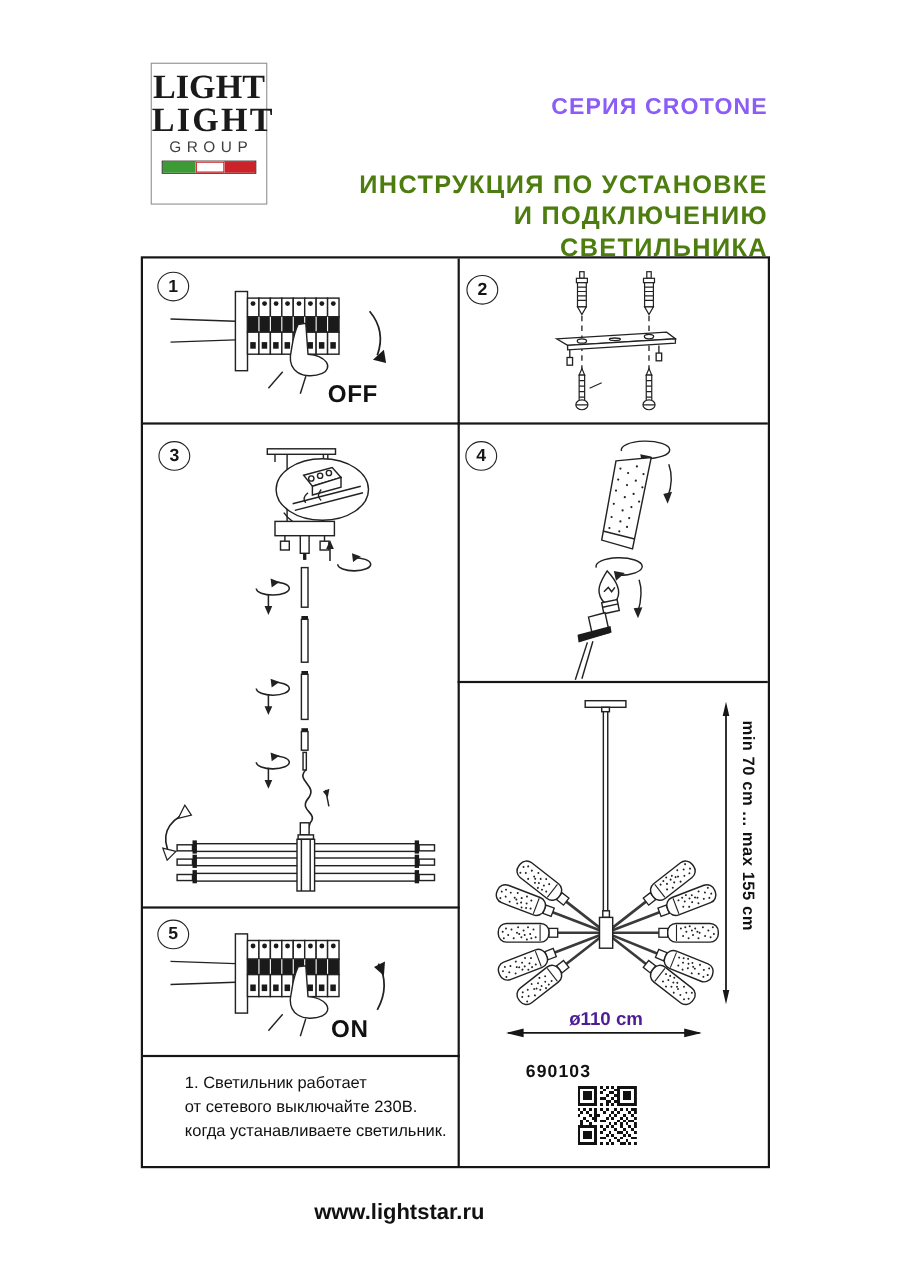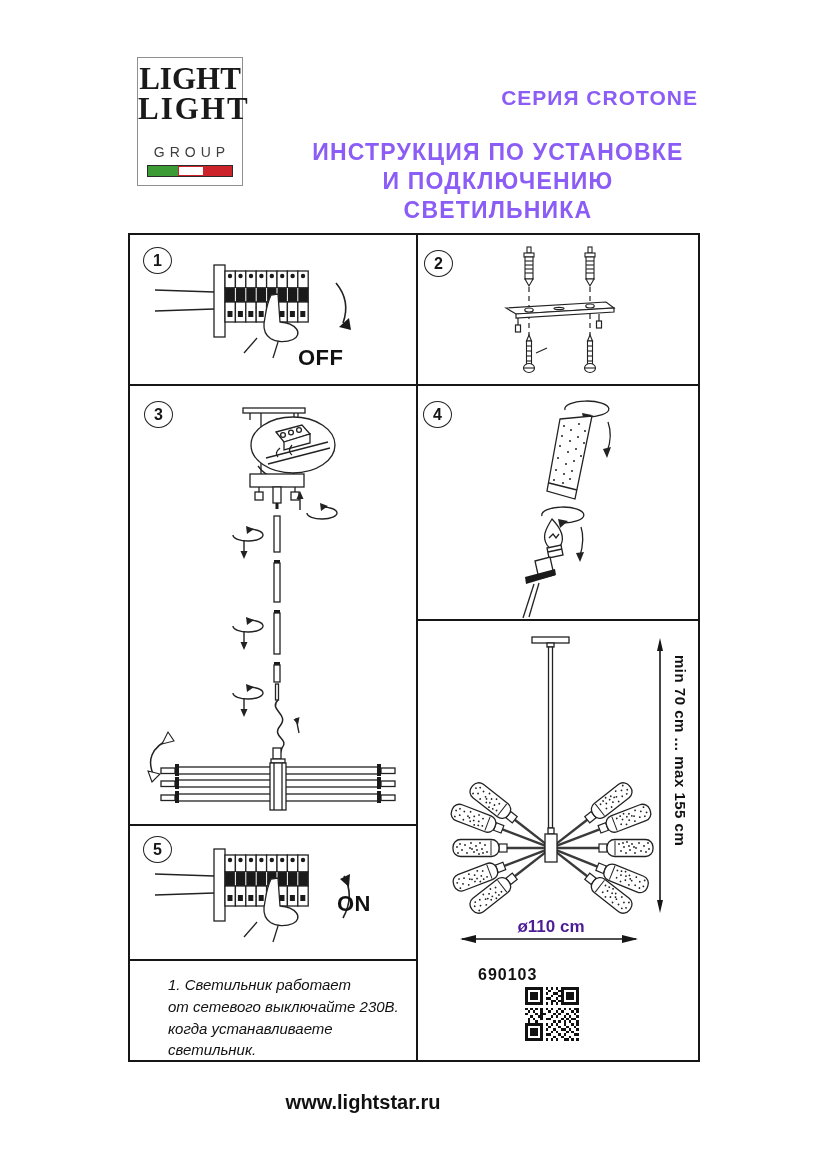--- a/index.html
+++ b/index.html
@@ -5,48 +5,48 @@
   html,body{margin:0;padding:0;background:#fff;}
   .page{position:relative;width:826px;height:1169px;background:#fff;overflow:hidden;
         font-family:"Liberation Sans",sans-serif;color:#161616;}
   
   .logo{position:absolute;left:137px;top:57px;width:106px;height:129px;
         border:1.5px solid #8f8f8f;background:#fff;text-align:center;box-sizing:border-box;}
   .logo-word{font-family:"Liberation Serif",serif;font-weight:bold;color:#1a1a1a;
              font-size:31px;line-height:30px;letter-spacing:0px;}
   .logo-word.first{margin-top:6px;}
   .logo-word.second{letter-spacing:2px;}
-  .logo-group{font-size:14px;letter-spacing:5px;color:#3f3f3f;margin-top:20px;margin-left:4px;}
+  .logo-group{font-size:14px;letter-spacing:5px;color:#3f3f3f;margin-top:1px;margin-left:4px;}
   .flag{width:84px;height:10px;margin:5px auto 0;border:1.2px solid #2b2b2b;
         display:flex;box-sizing:content-box;}
   .flag span{display:block;height:100%;}
   .flag .fg{width:36%;background:#3d9b35;}
   .flag .fw{width:31%;background:#fff;box-shadow:inset 0 0 0 1px #cc2229;}
   .flag .fr{width:33%;background:#cc2229;}
   .hdr{position:absolute;left:298px;top:55px;width:400px;text-align:right;}
   .hdr-line{font-weight:bold;font-size:21px;line-height:30px;letter-spacing:1px;color:#8b5cf6;margin-top:28px;}
-  .hdr-title{margin-top:25px;font-weight:bold;font-size:23px;line-height:29px;
-             letter-spacing:1.2px;color:#8b5cf6;text-align:center;}
+  .hdr-title{margin-top:40px;font-weight:bold;font-size:23px;line-height:29px;
+             letter-spacing:1.2px;color:#4d7c0f;}
   
   .grid{position:absolute;left:128px;top:233px;width:572px;height:829px;
         border:2px solid #161616;box-sizing:border-box;}
   .gl{position:absolute;background:#161616;}
   .gl.v{left:286px;top:0;width:2px;height:100%;}
   .gl.h1{left:0;top:149px;width:288px;height:2px;}
   .gl.h2{left:0;top:589px;width:288px;height:2px;}
   .gl.h3{left:0;top:724px;width:288px;height:2px;}
   .gl.h4{left:286px;top:149px;width:282px;height:2px;}
   .gl.h5{left:286px;top:384px;width:282px;height:2px;}
   .stepnum{position:absolute;width:29px;height:27px;border:1.6px solid #222;border-radius:50%;
            font-size:16px;font-weight:bold;display:flex;align-items:center;justify-content:center;
            background:#fff;box-sizing:border-box;}
   .steplabel{position:absolute;font-size:22px;font-weight:600;letter-spacing:0.5px;color:#111;}
   .panel-svg{position:absolute;}
   .notes{position:absolute;left:38px;top:739px;width:238px;font-size:15px;
-         line-height:21.8px;color:#111;font-style:italic;}
+         line-height:21.8px;color:#111;}
   
   .dim-v{position:absolute;left:538px;top:420px;height:250px;width:24px;
          writing-mode:vertical-rl;font-size:15px;font-weight:bold;letter-spacing:0.5px;
          display:flex;align-items:center;color:#111;}
   .dim-h{position:absolute;left:348px;top:682px;width:146px;text-align:center;
          font-size:17px;font-weight:bold;color:#4c1d95;}
   .article{position:absolute;left:348px;top:731px;width:146px;text-align:left;
            font-size:16px;font-weight:bold;letter-spacing:1px;color:#111;}
   .qr{position:absolute;left:395px;top:752px;}
   
@@ -397,21 +397,21 @@
           <rect x="159.9" y="69" width="5" height="6"></rect>
             <rect x="170.3" y="69" width="5" height="6"></rect>
         </g>
         <path d="M141,53 l7,-1 2,28 c7,0.5 13,2.5 16.5,7 c3,4 1,8.5 -3.5,10.5 c-7,3 -16.5,3 -22.5,-1 c-5,-3.5 -7,-9 -6.5,-15 l1.5,-9 c1,-6.5 2.5,-13 5.5,-19.5 z" fill="#fff"></path>
         <path d="M127,96 l-13,15"></path>
         <path d="M148,100 l-5,16"></path>
         <path d="M213,92 q12,-22 1,-42" stroke-width="1.6"></path>
         <polygon points="210,53 220,48 219,61" fill="#1a1a1a" stroke="none"></polygon>
       </g>
     </svg>
-    <div class="steplabel" style="left:171px;top:656px;margin-left:36px;">ON</div>
+    <div class="steplabel" style="left:171px;top:688px;">ON</div>
 
     <div class="notes">
       <div>1. Светильник работает</div>
       <div>от сетевого выключайте 230В.</div>
       <div>когда устанавливаете светильник.</div>
     </div>
 
     <svg class="panel-svg" style="left:288px;top:386px;" width="284" height="443" viewBox="0 0 284 443">
       <defs>
         <g id="armShade">

